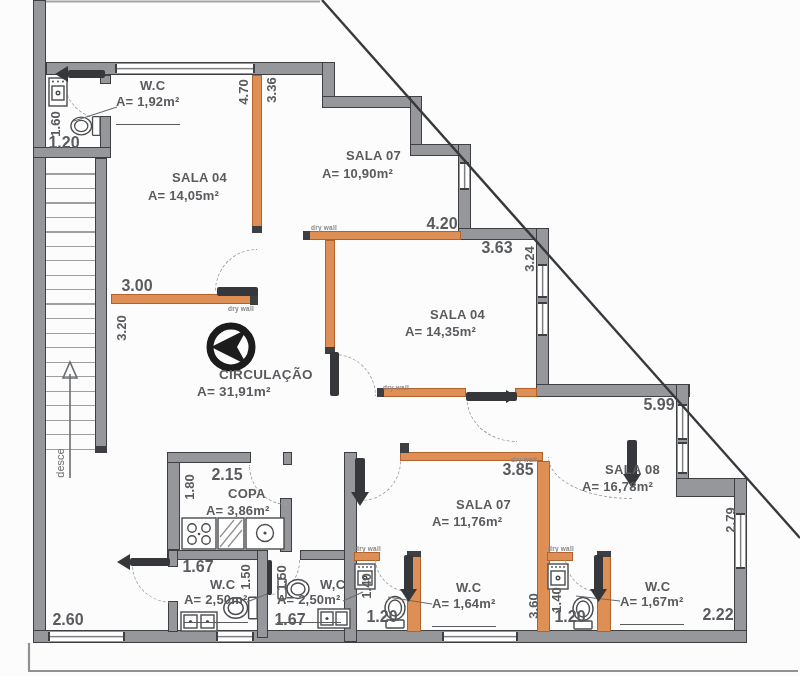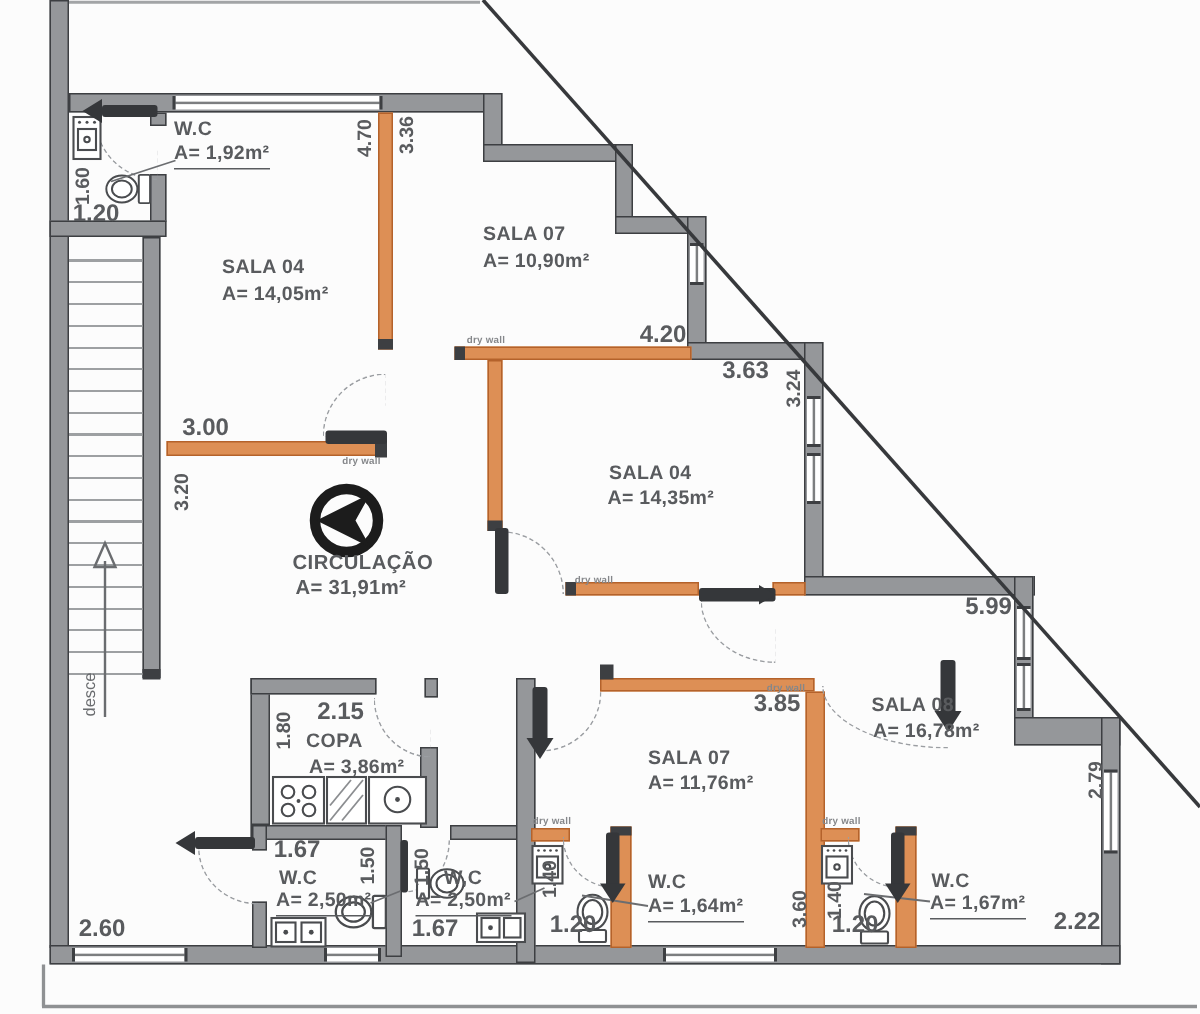--- a/index.html
+++ b/index.html
@@ -20,23 +20,23 @@
   .arc.bl{border-left:1.6px dashed #9b9ea2;border-bottom:1.6px dashed #9b9ea2;border-bottom-left-radius:100% 100%;}
   .arc.tl{border-left:1.6px dashed #9b9ea2;border-top:1.6px dashed #9b9ea2;border-top-left-radius:100% 100%;}
   .arc.tr{border-right:1.6px dashed #9b9ea2;border-top:1.6px dashed #9b9ea2;border-top-right-radius:100% 100%;}
   .arc.br{border-right:1.6px dashed #9b9ea2;border-bottom:1.6px dashed #9b9ea2;border-bottom-right-radius:100% 100%;}
   
   .stairs{position:absolute;background:repeating-linear-gradient(to bottom,transparent 0,transparent 13px,#9da0a2 13px,#9da0a2 14.5px);}
   
   .dim,.dimv,.rname,.rarea,.dw,.desce{position:absolute;color:#595b5e;font-weight:700;white-space:nowrap;}
   .dim{transform:translate(-50%,-50%);font-size:16px;}
   .dimv{transform:translate(-50%,-50%) rotate(-90deg);font-size:13px;}
-  .rname{font-size:13px;letter-spacing:.3px;}
+  .rname{font-size:13px;letter-spacing:.3px;margin-left:24px;}
   .rarea{font-size:13px;letter-spacing:.2px;}
-  .rarea.u{border-bottom:1.6px solid #595b5e;padding-bottom:3px;}
+  .rarea.u{border-bottom:1.6px solid #595b5e;padding-bottom:15px;}
   .dw{transform:translate(-50%,-50%);font-size:6.5px;color:#85878a;letter-spacing:.2px;}
   .desce{transform:translate(-50%,-50%) rotate(-90deg);font-size:11px;color:#6a6c6f;font-weight:400;}
   .fx{position:absolute;}
   .fx svg{display:block;}
   .overlay{position:absolute;left:0;top:0;z-index:6;pointer-events:none;}
   .txt{z-index:7;}
 </style>
 </head>
 <body>
 

